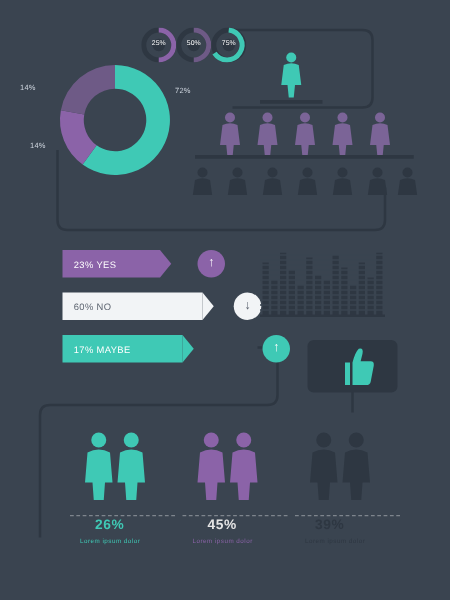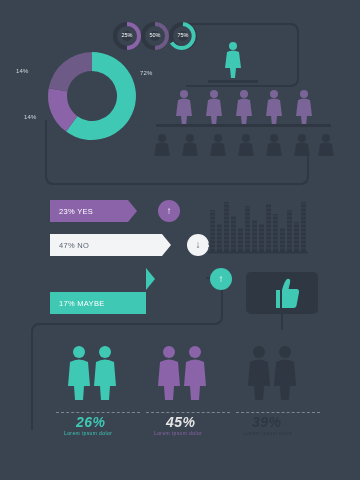--- a/index.html
+++ b/index.html
@@ -30,21 +30,21 @@
   }
   .answer-bar.white{color:#5d6470;}
   .tail{position:absolute;width:0;height:0;}
   .circ{
     position:absolute;width:22px;height:22px;border-radius:50%;
     display:flex;align-items:center;justify-content:center;
     color:#ffffff;font-size:10px;line-height:1;
   }
 
   
-  .pct{position:absolute;font-size:14px;font-weight:bold;letter-spacing:.5px;font-style:italic;}
+  .pct{position:absolute;font-size:11px;font-weight:bold;letter-spacing:.5px;}
   .pct-sub{position:absolute;font-size:5px;letter-spacing:.4px;}
 
   .dashline{position:absolute;height:0;border-top:1px dashed rgba(255,255,255,.35);}
 </style>
 </head>
 <body>
 
 <div class="canvas">
 
   <svg class="abs" width="360" height="480" style="left:0;top:0">
@@ -170,30 +170,30 @@
         <span>23% YES</span>
       </div>
     <div class="tail" style="left:78px;top:0;border-top:11px solid transparent;border-bottom:11px solid transparent;border-left:9px solid #8b63a8;"></div>
     <div class="circ" style="left:108px;top:0;background:#8b63a8;">
       <span>↑</span>
     </div>
   </div>
 
   <div class="answer-row" style="left:50px;top:234px;width:170px;">
     <div class="answer-bar white" style="width:112px;background:#f2f4f6;">
-        <span>47% NO</span>
+        <span>60% NO</span>
       </div>
     <div class="tail" style="left:112px;top:0;border-top:11px solid transparent;border-bottom:11px solid transparent;border-left:9px solid #f2f4f6;"></div>
     <div class="circ" style="left:137px;top:0;background:#f2f4f6;color:#5d6470;">
       <span>↓</span>
     </div>
   </div>
 
   <div class="answer-row" style="left:50px;top:268px;width:170px;">
-    <div class="answer-bar" style="width:96px;background:#3fc9b5;margin-top:24px;">
+    <div class="answer-bar" style="width:96px;background:#3fc9b5;">
         <span>17% MAYBE</span>
       </div>
     <div class="tail" style="left:96px;top:0;border-top:11px solid transparent;border-bottom:11px solid transparent;border-left:9px solid #3fc9b5;"></div>
     <div class="circ" style="left:160px;top:0;background:#3fc9b5;">
       <span>↑</span>
     </div>
   </div>
 
   <svg class="abs" width="100" height="54" style="left:208px;top:202px;">
     <rect x="0" y="0" width="100" height="50" fill="none"></rect>

